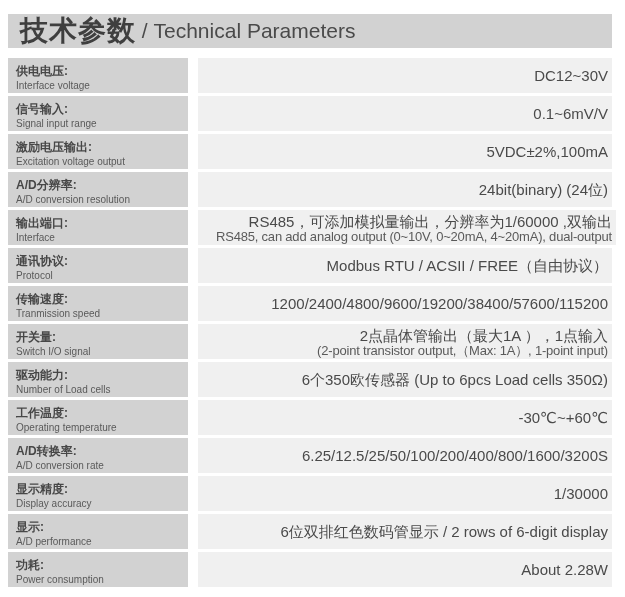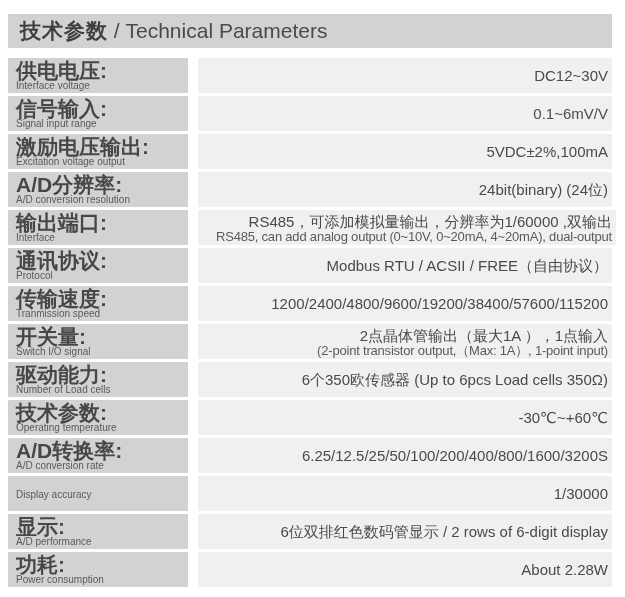--- a/index.html
+++ b/index.html
@@ -22,38 +22,38 @@
     overflow:hidden;
     box-sizing:border-box;
   }
   .header{
     margin:14px 13px 10px 8px;
     height:34px;
     background:var(--header-bg);
     display:flex;align-items:center;
     padding-left:12px;
   }
-  .h-zh{font-size:21px;font-weight:bold;color:var(--title-text);letter-spacing:1px;}
+  .h-zh{font-size:28px;font-weight:bold;color:var(--title-text);letter-spacing:1px;}
   .h-sep{font-size:21px;color:var(--value-text);white-space:pre;}
   .h-en{font-size:21px;color:var(--value-text);}
   .table{display:block;}
   .row{
     display:flex;
     margin:0 13px 3px 8px;
     height:35px;
   }
   .cell{box-sizing:border-box;}
   .cell.label{
     width:180px;flex:0 0 180px;
     background:var(--label-bg);
     margin-right:10px;
     padding:3px 4px 0 8px;
     display:flex;flex-direction:column;justify-content:center;
   }
-  .zh{font-size:21px;font-weight:bold;color:var(--label-text);line-height:18px;white-space:nowrap;}
+  .zh{font-size:12px;font-weight:bold;color:var(--label-text);line-height:18px;white-space:nowrap;}
   .en{font-size:10px;color:var(--sublabel-text);line-height:12px;white-space:nowrap;}
   .cell.value{
     flex:1 1 auto;
     background:var(--value-bg);
     display:flex;flex-direction:column;justify-content:center;
     padding-left:18px;padding-right:4px;align-items:flex-end;
   }
   .val{font-size:15px;color:var(--value-text);line-height:18px;white-space:nowrap;}
   .sub{font-size:13px;color:var(--sublabel-text);line-height:12px;white-space:nowrap;letter-spacing:-0.2px;}
 </style>
@@ -161,21 +161,21 @@
       <div class="en">Number of Load cells</div>
     </div>
     <div class="cell value">
       <div class="val">6个350欧传感器 (Up to 6pcs Load cells 350Ω)</div>
 
     </div>
   </div>
 
   <div class="row">
     <div class="cell label">
-      <div class="zh">技术参数:</div>
+      <div class="zh">工作温度:</div>
       <div class="en">Operating temperature</div>
     </div>
     <div class="cell value">
       <div class="val">-30℃~+60℃</div>
 
     </div>
   </div>
 
   <div class="row">
     <div class="cell label">
@@ -183,20 +183,21 @@
       <div class="en">A/D conversion rate</div>
     </div>
     <div class="cell value">
       <div class="val">6.25/12.5/25/50/100/200/400/800/1600/3200S</div>
 
     </div>
   </div>
 
   <div class="row">
     <div class="cell label">
+      <div class="zh">显示精度:</div>
       <div class="en">Display accuracy</div>
     </div>
     <div class="cell value">
       <div class="val">1/30000</div>
 
     </div>
   </div>
 
   <div class="row">
     <div class="cell label">

